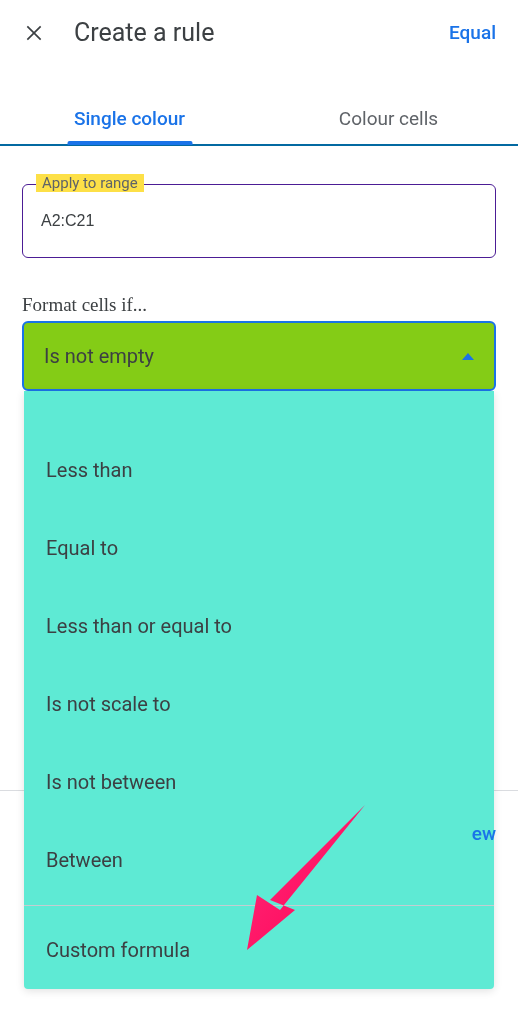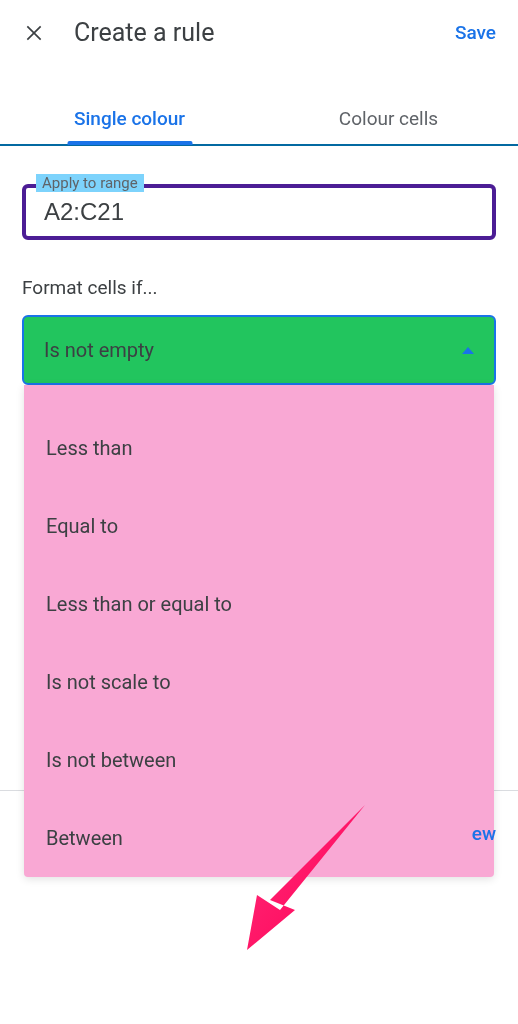--- a/index.html
+++ b/index.html
@@ -86,65 +86,66 @@
       padding: 38px 22px 0 22px;
     }
     .input-group {
       position: relative;
       margin-bottom: 36px;
     }
     .input-label {
       position: absolute;
       top: -10px;
       left: 14px;
-      background: #7dd3fc;
+      background: #fde047;
       padding: 0 6px;
       font-size: 15px;
       color: #5f6368;
     }
     .input-field {
       width: 100%;
-      border: 4px solid #4c1d95;
+      border: 1px solid #4c1d95;
       border-radius: 6px;
-      padding: 10px 18px;
-      font-size: 24px;
+      padding: 27px 18px;
+      font-size: 16px;
       color: #3c4043;
       outline: none;
     }
     .section-label {
       font-size: 19px;
       color: #3c4043;
-      margin-bottom: 16px;
+      margin-bottom: 5px;
+      font-family: Liberation Serif, serif;
     }
     .dropdown {
       width: 100%;
       border: 2px solid #1a73e8;
       border-radius: 6px;
       padding: 21px 20px;
       font-size: 20px;
       color: #3c4043;
-      background: #22c55e;
+      background: #84cc16;
       display: flex;
       justify-content: space-between;
       align-items: center;
       cursor: pointer;
     }
     .dropdown-arrow {
       width: 0;
       height: 0;
       border-left: 6px solid transparent;
       border-right: 6px solid transparent;
       border-bottom: 7px solid #1a73e8;
     }
     .dropdown-menu {
-      background: #f9a8d4;
+      background: #5eead4;
       border-radius: 0 0 4px 4px;
       margin: 0 2px 0 2px;
       box-shadow: 0 2px 8px rgba(0,0,0,0.12);
-      padding-top: 24px;
+      padding-top: 40px;
     }
     .dropdown-item {
       padding: 27px 22px;
       font-size: 20px;
       color: #3c4043;
       cursor: pointer;
     }
     .dropdown-item.separated {
       border-top: 1px solid #c4cdd0;
       margin-top: 6px;
@@ -180,21 +181,21 @@
 
 <div class="header">
   <div class="header-left">
     <div class="close-icon">
       <svg viewBox="0 0 24 24" fill="none">
         <path d="M4 4 L20 20 M20 4 L4 20"></path>
       </svg>
     </div>
     <div class="title">Create a rule</div>
   </div>
-  <div class="save-link">Save</div>
+  <div class="save-link">Equal</div>
 </div>
 
 <div class="tabs">
   <div class="tab active">Single colour</div>
   <div class="tab">Colour cells</div>
 </div>
 
 <div class="content">
   <div class="input-group">
     <div class="input-label">Apply to range</div>
@@ -208,20 +209,21 @@
     <span class="dropdown-arrow"></span>
   </div>
 
   <div class="dropdown-menu">
     <div class="dropdown-item">Less than</div>
     <div class="dropdown-item">Equal to</div>
     <div class="dropdown-item">Less than or equal to</div>
     <div class="dropdown-item">Is not scale to</div>
     <div class="dropdown-item">Is not between</div>
     <div class="dropdown-item">Between</div>
+    <div class="dropdown-item separated">Custom formula</div>
   </div>
 </div>
 
 <div class="outer-border"></div>
 <div class="view-peek">ew</div>
 
 <svg class="annotation-arrow" width="170" height="170" viewBox="0 0 170 170">
   <defs>
     <linearGradient id="arrGrad" x1="0%" y1="0%" x2="100%" y2="100%">
       <stop offset="0%" stop-color="#ff2d7a"></stop>

